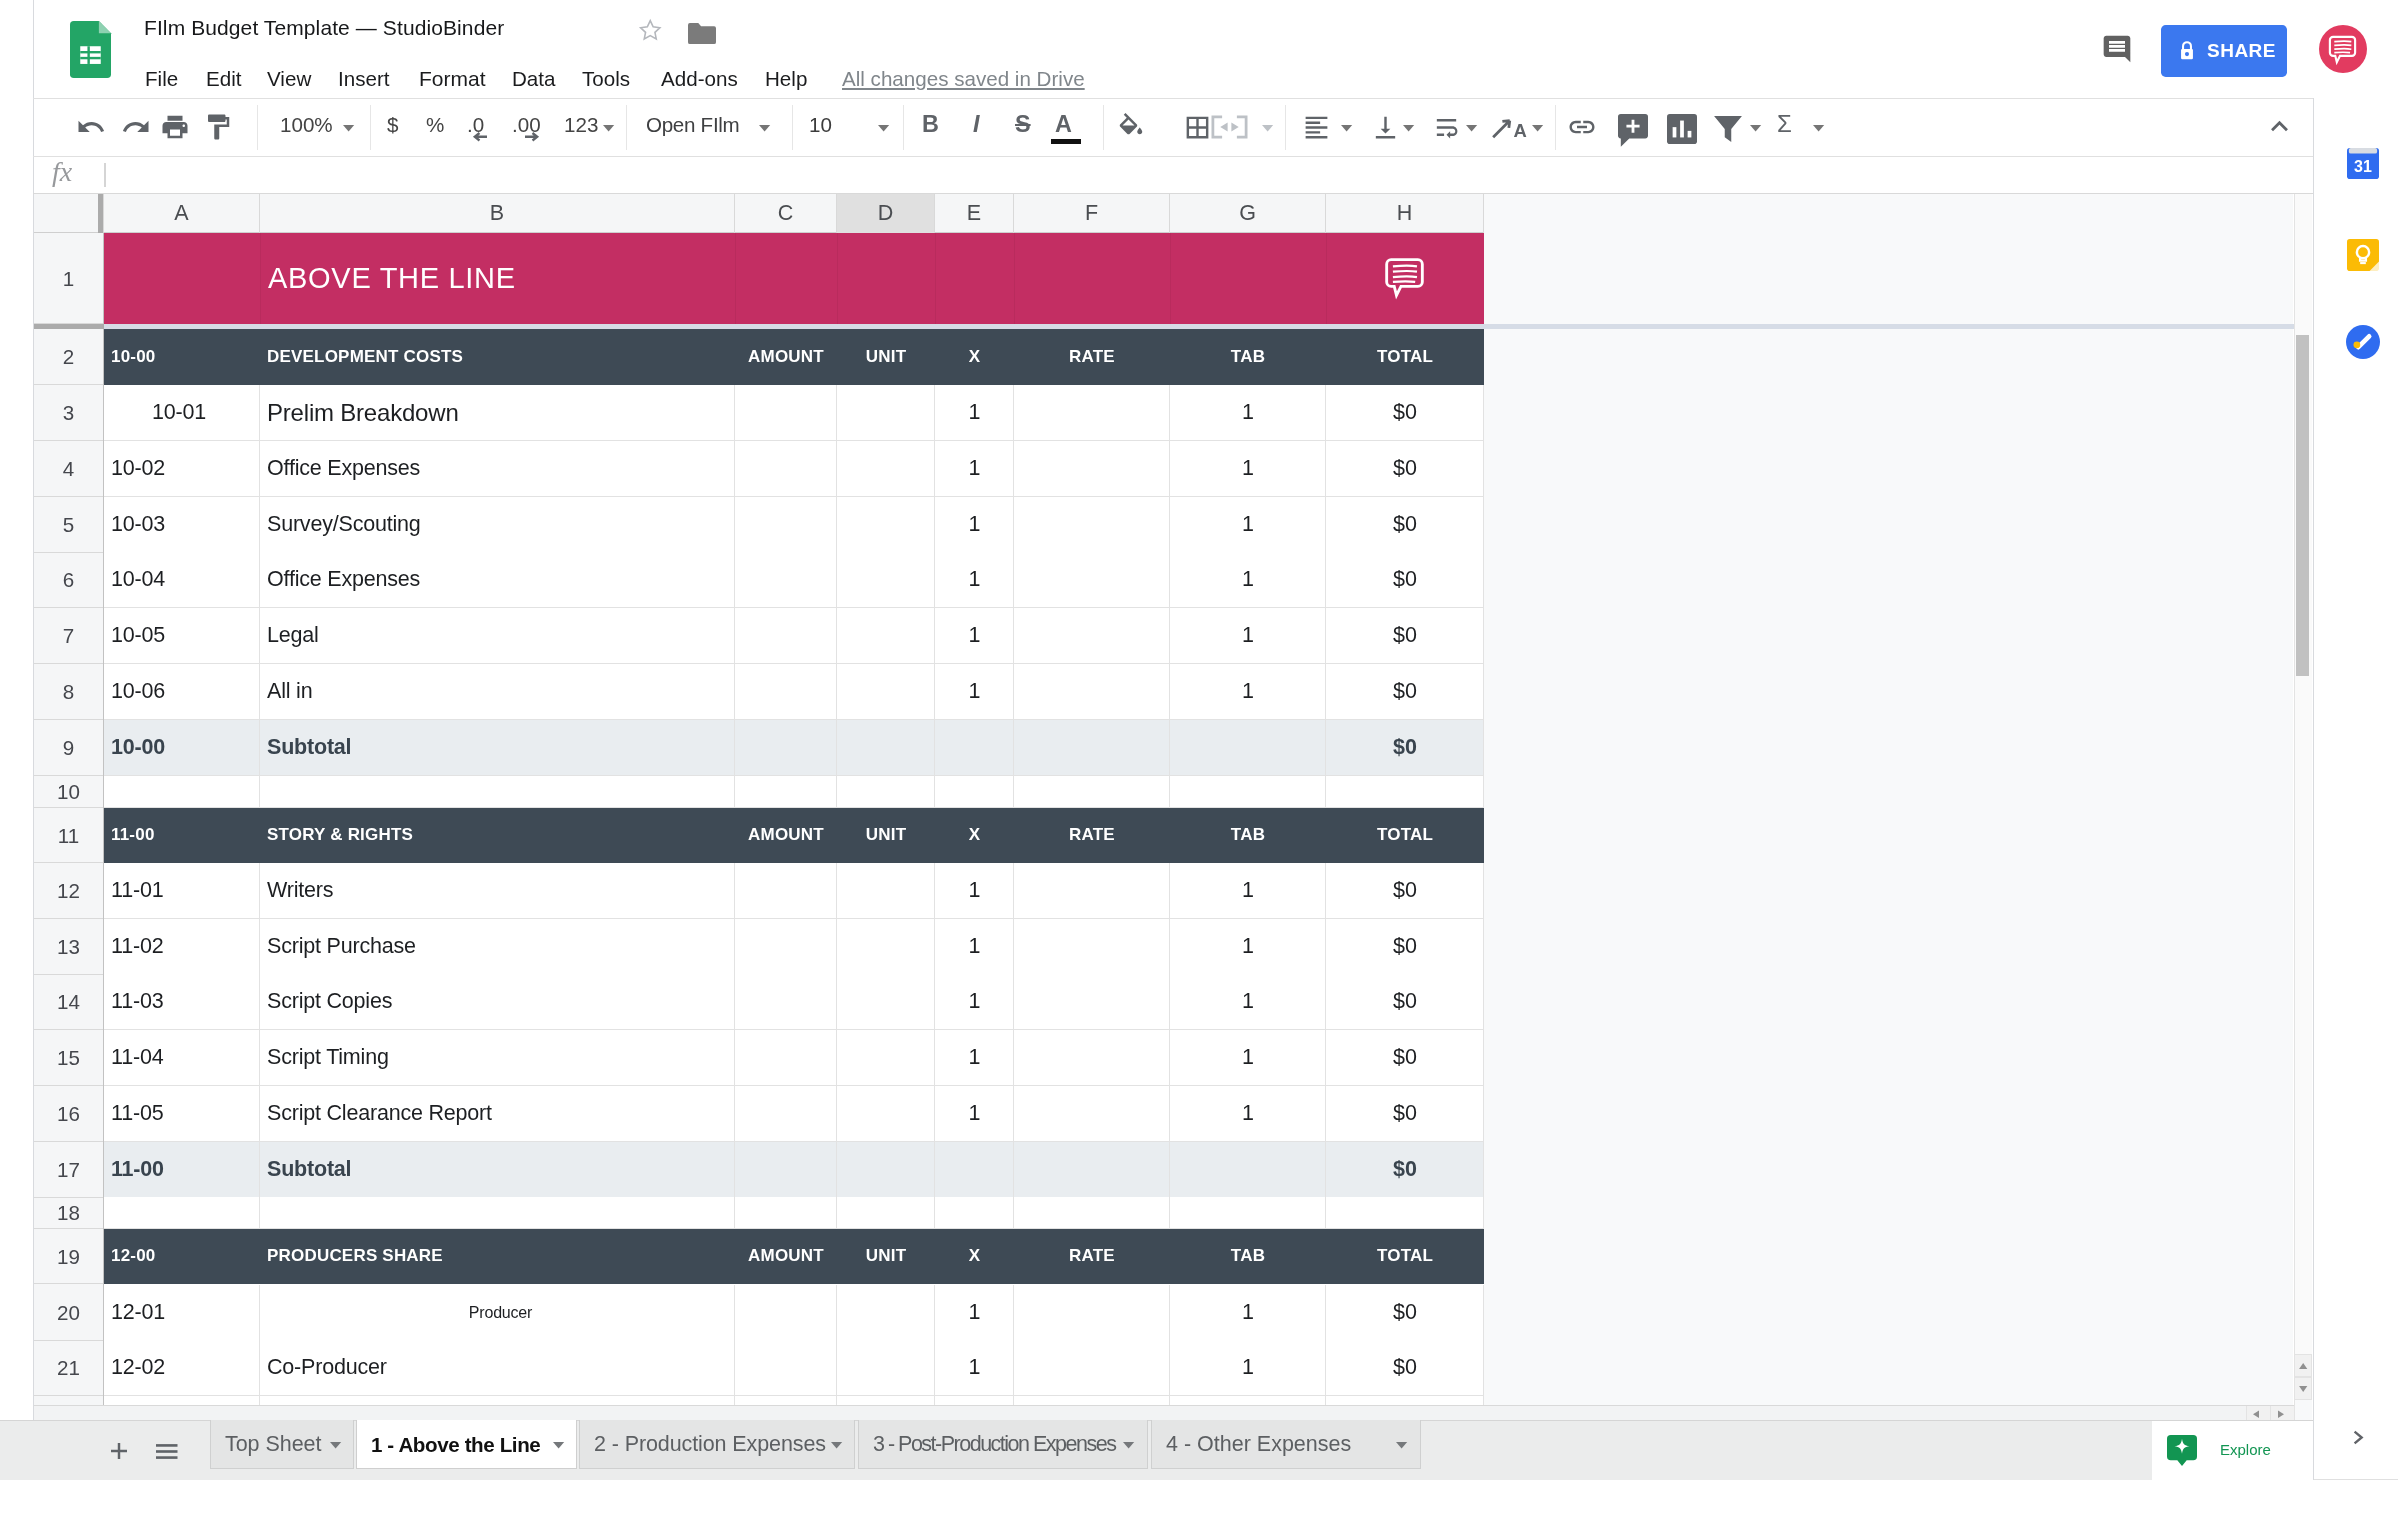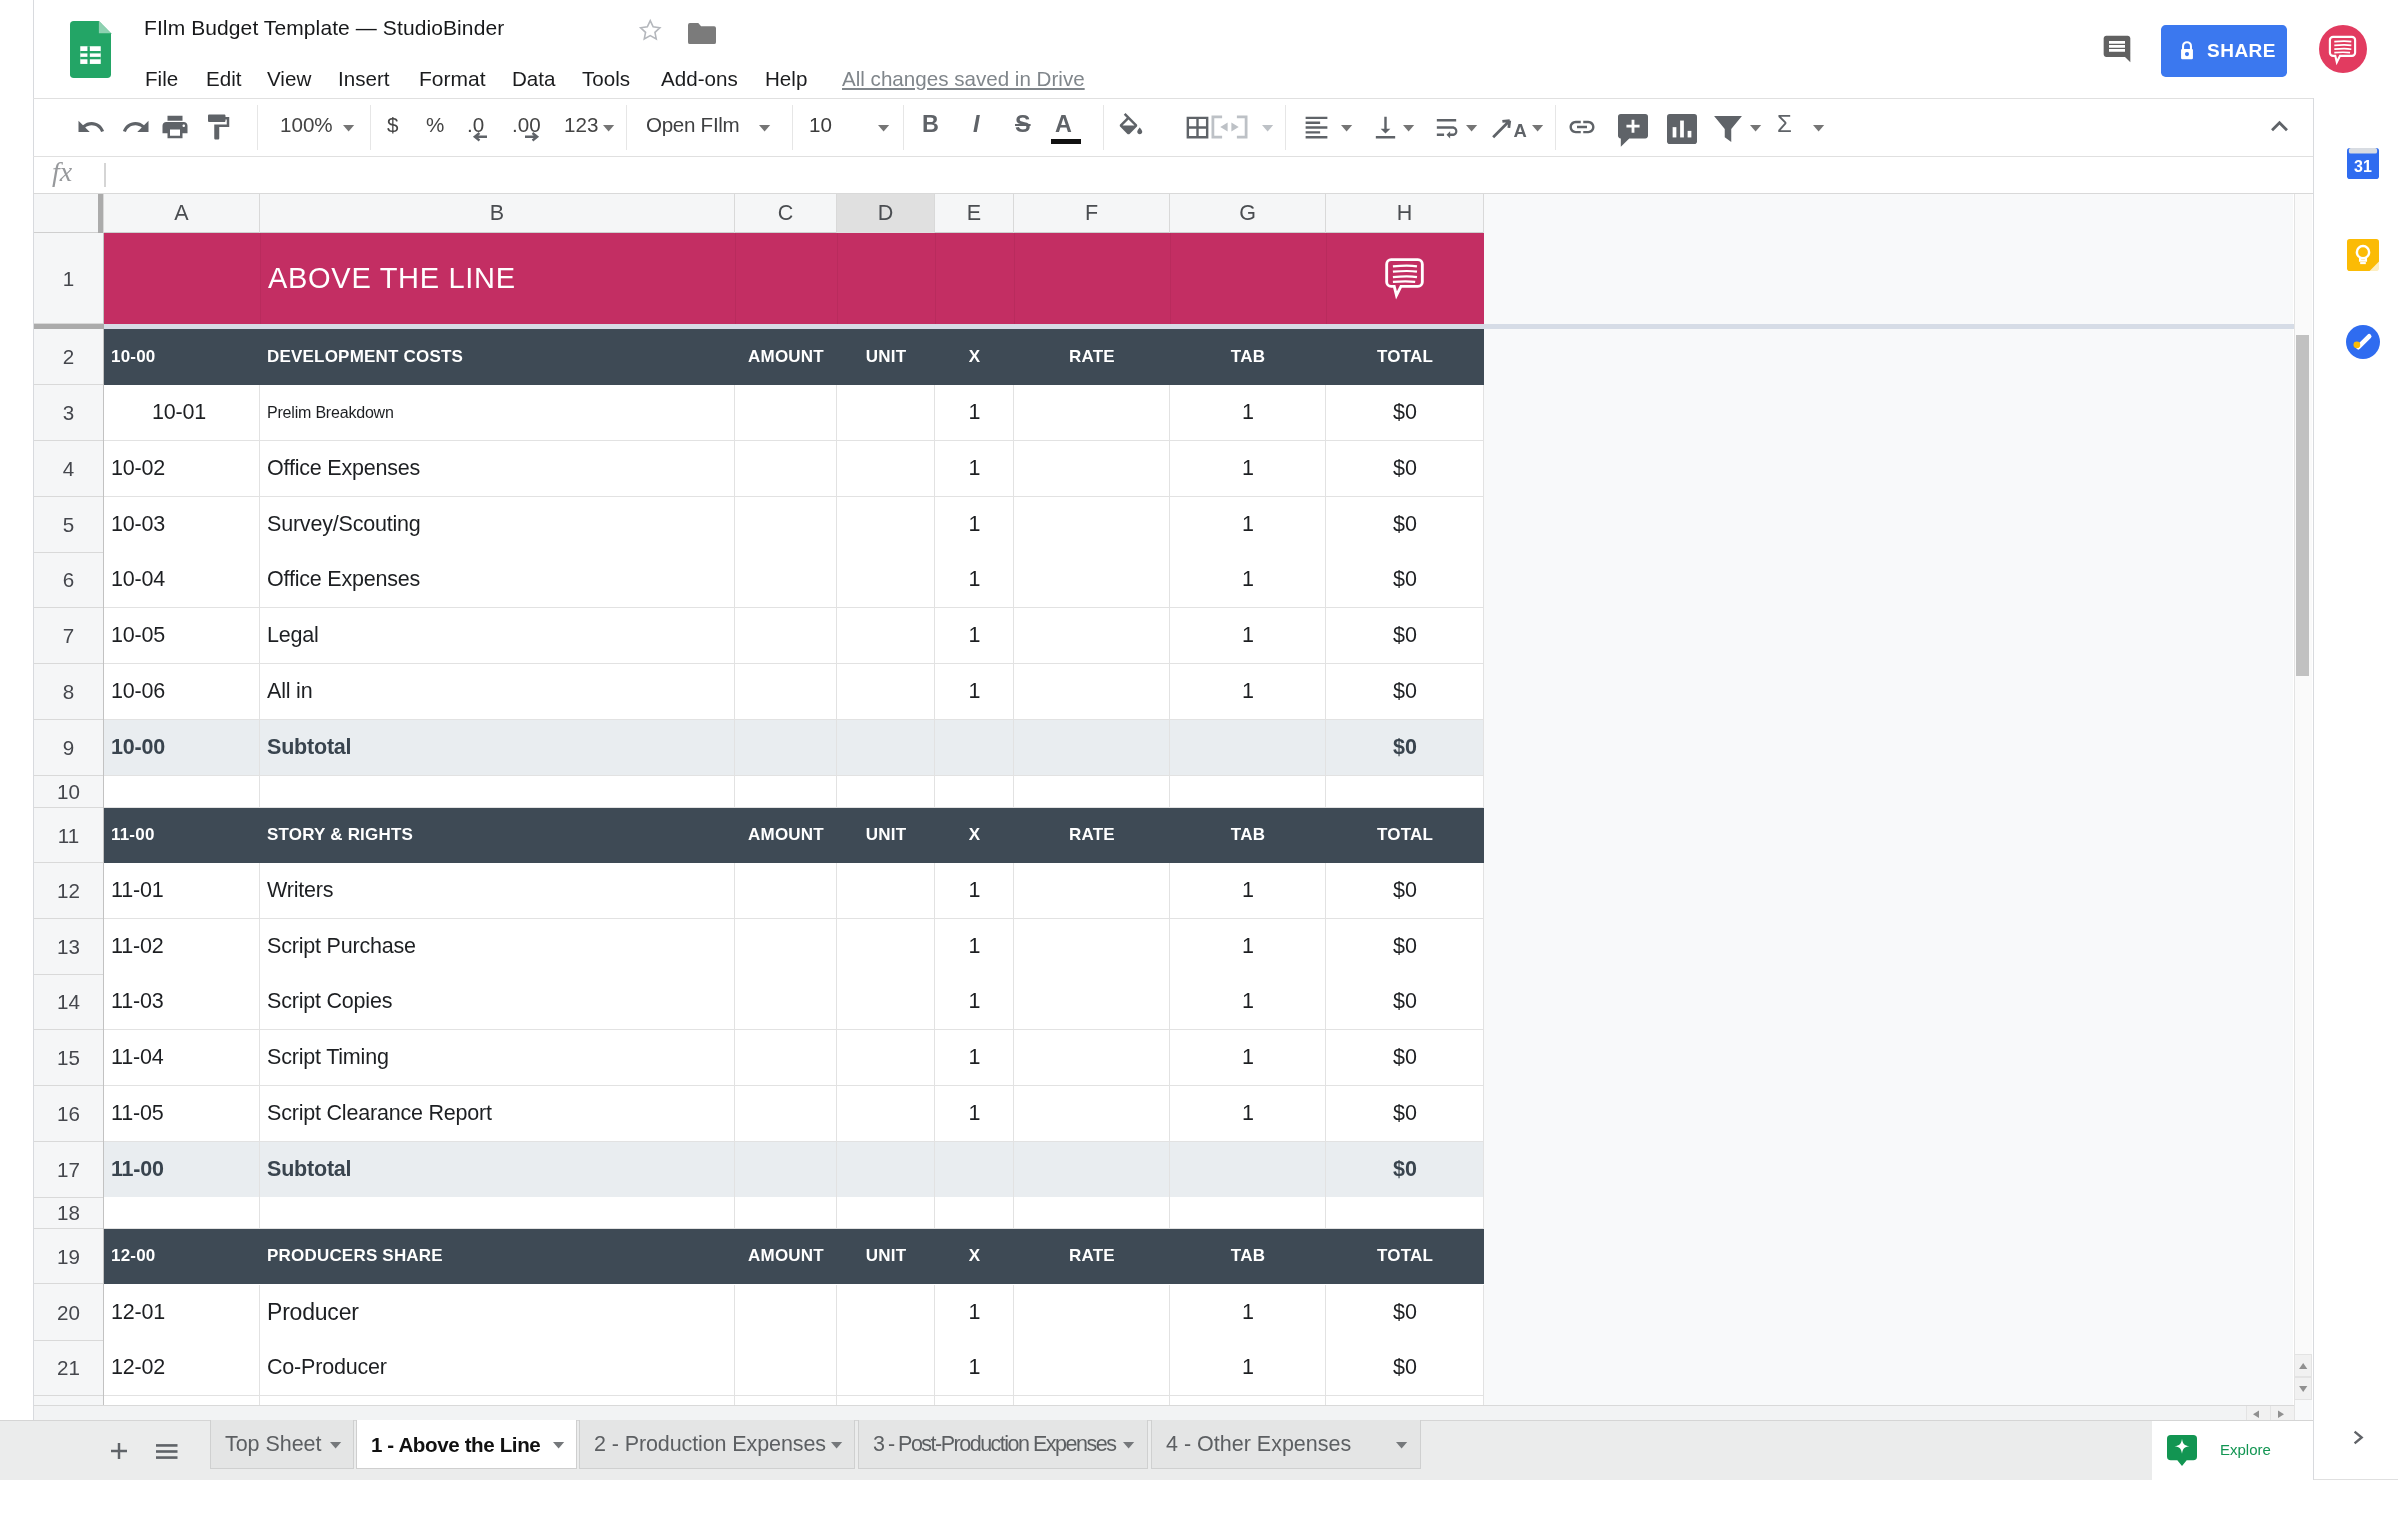--- a/index.html
+++ b/index.html
@@ -228,21 +228,21 @@
 <div style="left:1326px;top:329px;width:158px;height:56px;color:#fff;font-weight:bold;font-size:17px;line-height:55px;letter-spacing:0.2px;text-align:center;">TOTAL</div>
 <div style="left:104px;top:385px;width:156px;height:56px;background:#fff;border-bottom:0.9px solid #e2e2e2;border-right:0.9px solid #e2e2e2;"></div>
 <div style="left:260px;top:385px;width:475px;height:56px;background:#fff;border-bottom:0.9px solid #e2e2e2;border-right:0.9px solid #e2e2e2;"></div>
 <div style="left:735px;top:385px;width:102px;height:56px;background:#fff;border-bottom:0.9px solid #e2e2e2;border-right:0.9px solid #e2e2e2;"></div>
 <div style="left:837px;top:385px;width:98px;height:56px;background:#fff;border-bottom:0.9px solid #e2e2e2;border-right:0.9px solid #e2e2e2;"></div>
 <div style="left:935px;top:385px;width:79px;height:56px;background:#fff;border-bottom:0.9px solid #e2e2e2;border-right:0.9px solid #e2e2e2;"></div>
 <div style="left:1014px;top:385px;width:156px;height:56px;background:#fff;border-bottom:0.9px solid #e2e2e2;border-right:0.9px solid #e2e2e2;"></div>
 <div style="left:1170px;top:385px;width:156px;height:56px;background:#fff;border-bottom:0.9px solid #e2e2e2;border-right:0.9px solid #e2e2e2;"></div>
 <div style="left:1326px;top:385px;width:158px;height:56px;background:#fff;border-bottom:0.9px solid #e2e2e2;border-right:0.9px solid #e2e2e2;"></div>
 <div style="left:111px;top:385px;width:149px;height:56px;color:#1d1f22;font-size:21.5px;letter-spacing:-0.2px;line-height:55px;margin-left:41px;">10-01</div>
-<div style="left:267px;top:385px;width:467px;height:50px;color:#1d1f22;font-size:16px;letter-spacing:-0.2px;line-height:55px;">Prelim Breakdown</div>
+<div style="left:267px;top:385px;width:467px;height:50px;color:#1d1f22;font-size:24px;letter-spacing:-0.2px;line-height:55px;">Prelim Breakdown</div>
 <div style="left:935px;top:385px;width:79px;height:56px;color:#1d1f22;font-size:21.5px;line-height:55px;text-align:center;">1</div>
 <div style="left:1170px;top:385px;width:156px;height:56px;color:#1d1f22;font-size:21.5px;line-height:55px;text-align:center;">1</div>
 <div style="left:1326px;top:385px;width:158px;height:56px;color:#1d1f22;font-size:21.5px;line-height:55px;text-align:center;">$0</div>
 <div style="left:104px;top:441px;width:156px;height:56px;background:#fff;border-bottom:0.9px solid #e2e2e2;border-right:0.9px solid #e2e2e2;"></div>
 <div style="left:260px;top:441px;width:475px;height:56px;background:#fff;border-bottom:0.9px solid #e2e2e2;border-right:0.9px solid #e2e2e2;"></div>
 <div style="left:735px;top:441px;width:102px;height:56px;background:#fff;border-bottom:0.9px solid #e2e2e2;border-right:0.9px solid #e2e2e2;"></div>
 <div style="left:837px;top:441px;width:98px;height:56px;background:#fff;border-bottom:0.9px solid #e2e2e2;border-right:0.9px solid #e2e2e2;"></div>
 <div style="left:935px;top:441px;width:79px;height:56px;background:#fff;border-bottom:0.9px solid #e2e2e2;border-right:0.9px solid #e2e2e2;"></div>
 <div style="left:1014px;top:441px;width:156px;height:56px;background:#fff;border-bottom:0.9px solid #e2e2e2;border-right:0.9px solid #e2e2e2;"></div>
 <div style="left:1170px;top:441px;width:156px;height:56px;background:#fff;border-bottom:0.9px solid #e2e2e2;border-right:0.9px solid #e2e2e2;"></div>
@@ -427,21 +427,21 @@
 <div style="left:1326px;top:1229px;width:158px;height:55px;color:#fff;font-weight:bold;font-size:17px;line-height:54px;letter-spacing:0.2px;text-align:center;">TOTAL</div>
 <div style="left:104px;top:1285px;width:156px;height:56px;background:#fff;border-bottom:0.9px solid #e2e2e2;border-right:0.9px solid #e2e2e2;"></div>
 <div style="left:260px;top:1285px;width:475px;height:56px;background:#fff;border-bottom:0.9px solid #e2e2e2;border-right:0.9px solid #e2e2e2;"></div>
 <div style="left:735px;top:1285px;width:102px;height:56px;background:#fff;border-bottom:0.9px solid #e2e2e2;border-right:0.9px solid #e2e2e2;"></div>
 <div style="left:837px;top:1285px;width:98px;height:56px;background:#fff;border-bottom:0.9px solid #e2e2e2;border-right:0.9px solid #e2e2e2;"></div>
 <div style="left:935px;top:1285px;width:79px;height:56px;background:#fff;border-bottom:0.9px solid #e2e2e2;border-right:0.9px solid #e2e2e2;"></div>
 <div style="left:1014px;top:1285px;width:156px;height:56px;background:#fff;border-bottom:0.9px solid #e2e2e2;border-right:0.9px solid #e2e2e2;"></div>
 <div style="left:1170px;top:1285px;width:156px;height:56px;background:#fff;border-bottom:0.9px solid #e2e2e2;border-right:0.9px solid #e2e2e2;"></div>
 <div style="left:1326px;top:1285px;width:158px;height:56px;background:#fff;border-bottom:0.9px solid #e2e2e2;border-right:0.9px solid #e2e2e2;"></div>
 <div style="left:111px;top:1285px;width:149px;height:56px;color:#1d1f22;font-size:21.5px;letter-spacing:-0.2px;line-height:55px;">12-01</div>
-<div style="left:267px;top:1285px;width:467px;height:56px;color:#1d1f22;font-size:23px;letter-spacing:-0.2px;line-height:55px;">Producer</div>
+<div style="left:267px;top:1285px;width:467px;height:56px;color:#1d1f22;font-size:16px;letter-spacing:-0.2px;line-height:55px;text-align:center;">Producer</div>
 <div style="left:935px;top:1285px;width:79px;height:56px;color:#1d1f22;font-size:21.5px;line-height:55px;text-align:center;">1</div>
 <div style="left:1170px;top:1285px;width:156px;height:56px;color:#1d1f22;font-size:21.5px;line-height:55px;text-align:center;">1</div>
 <div style="left:1326px;top:1285px;width:158px;height:56px;color:#1d1f22;font-size:21.5px;line-height:55px;text-align:center;">$0</div>
 <div style="left:104px;top:1340px;width:156px;height:56px;background:#fff;border-bottom:0.9px solid #e2e2e2;border-right:0.9px solid #e2e2e2;"></div>
 <div style="left:260px;top:1340px;width:475px;height:56px;background:#fff;border-bottom:0.9px solid #e2e2e2;border-right:0.9px solid #e2e2e2;"></div>
 <div style="left:735px;top:1340px;width:102px;height:56px;background:#fff;border-bottom:0.9px solid #e2e2e2;border-right:0.9px solid #e2e2e2;"></div>
 <div style="left:837px;top:1340px;width:98px;height:56px;background:#fff;border-bottom:0.9px solid #e2e2e2;border-right:0.9px solid #e2e2e2;"></div>
 <div style="left:935px;top:1340px;width:79px;height:56px;background:#fff;border-bottom:0.9px solid #e2e2e2;border-right:0.9px solid #e2e2e2;"></div>
 <div style="left:1014px;top:1340px;width:156px;height:56px;background:#fff;border-bottom:0.9px solid #e2e2e2;border-right:0.9px solid #e2e2e2;"></div>
 <div style="left:1170px;top:1340px;width:156px;height:56px;background:#fff;border-bottom:0.9px solid #e2e2e2;border-right:0.9px solid #e2e2e2;"></div>

